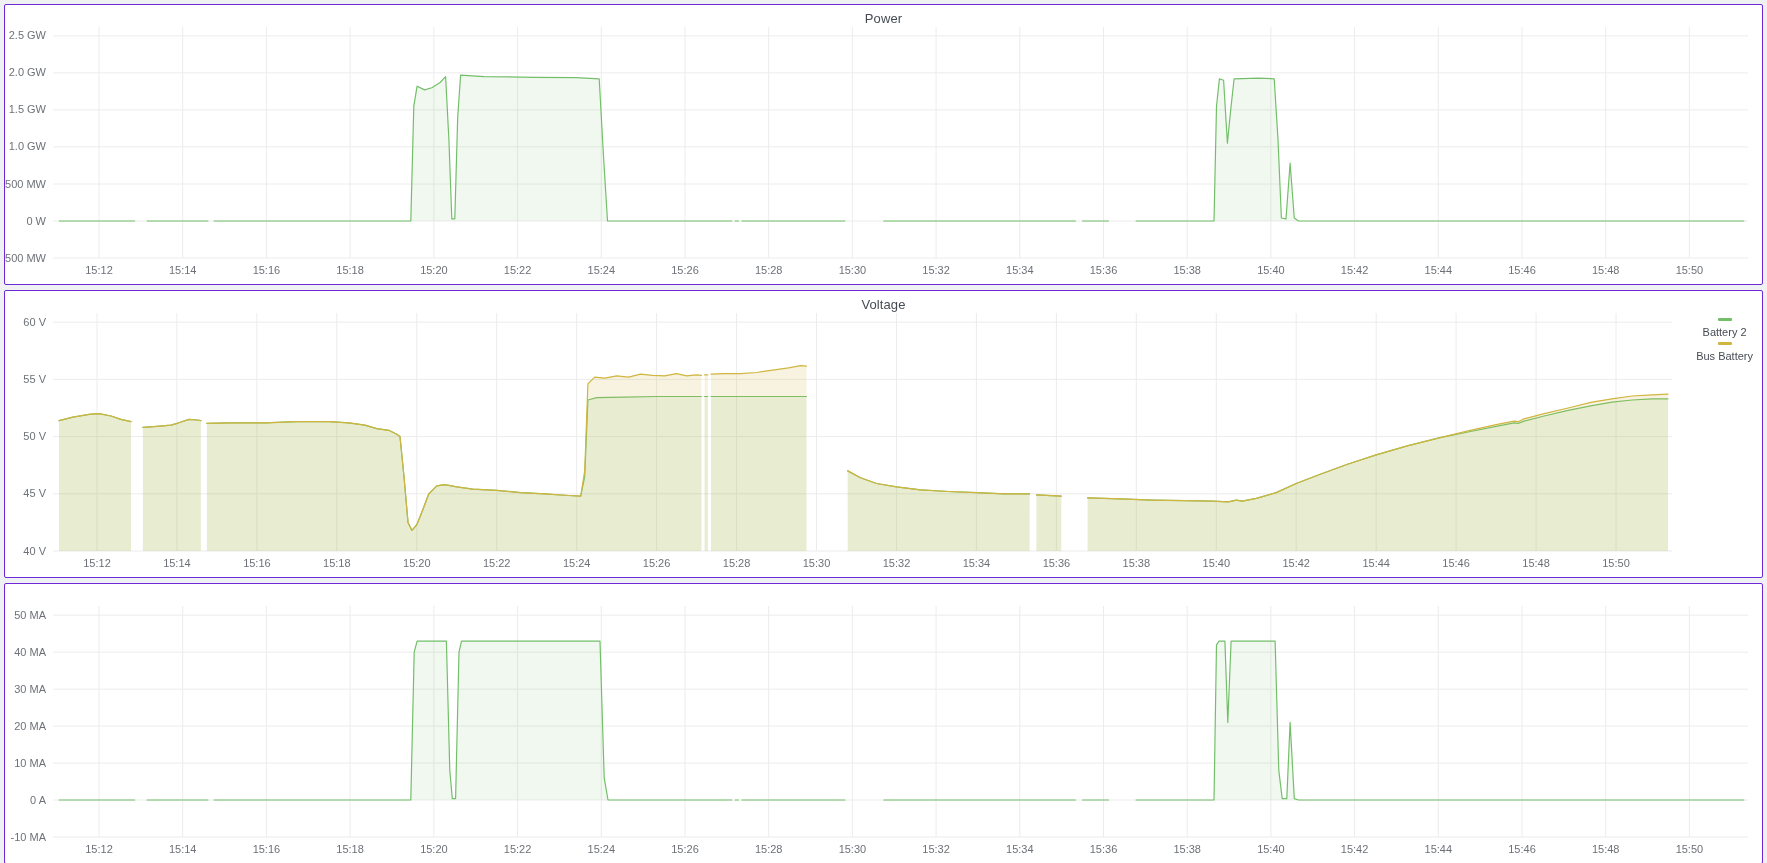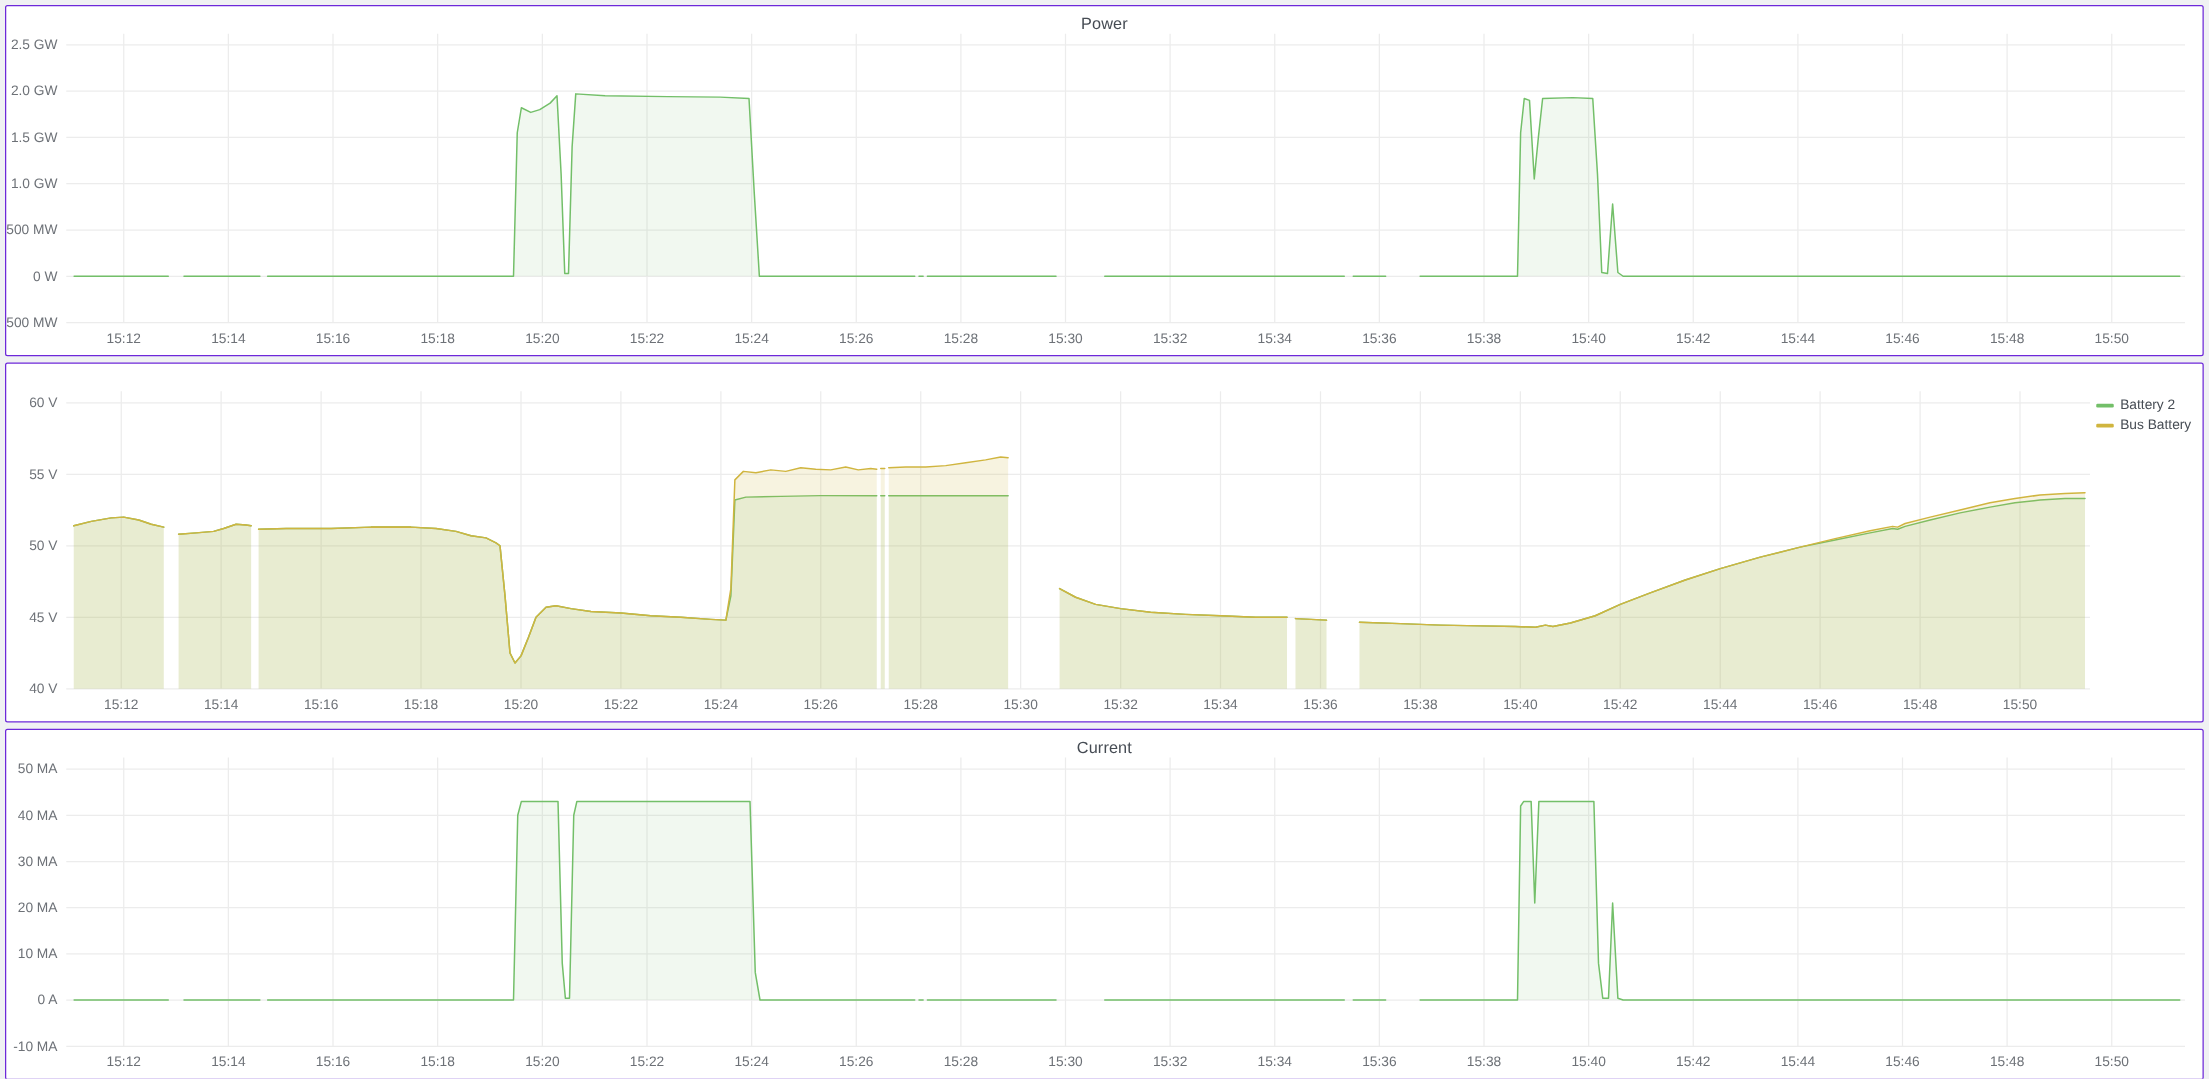--- a/index.html
+++ b/index.html
@@ -5,21 +5,21 @@
   html,body{margin:0;padding:0;background:#f0f1f3;font-family:"Liberation Sans",sans-serif;}
   .board{width:1767px;height:863px;box-sizing:border-box;padding:4px;display:flex;flex-direction:column;gap:5px;background:#f0f1f3;}
   .panel{position:relative;background:#ffffff;border:1px solid #6d28d9;border-radius:2px;flex:none;overflow:hidden;}
   .panel h2{margin:0;position:absolute;top:6px;left:0;right:0;text-align:center;font-size:13px;font-weight:500;color:#464c54;letter-spacing:.1px;}
   #panel-power{height:279px;}
   #panel-voltage{height:286px;}
   #panel-current{height:279px;}
   svg{display:block;}
   svg text{font-family:"Liberation Sans",sans-serif;}
   .legend{position:absolute;top:27px;right:9px;display:flex;flex-direction:column;gap:4px;font-size:11px;color:#464c54;}
-  .legend-item{display:flex;align-items:center;gap:5px;cursor:pointer;white-space:nowrap;}
+  .legend-item{display:flex;align-items:center;gap:5px;cursor:pointer;white-space:nowrap;flex-direction:column;}
   .swatch{display:inline-block;width:14px;height:3px;border-radius:1px;}
 </style>
 </head>
 <body>
 
 <div class="board">
 
   <div class="panel" id="panel-power">
     <h2>Power</h2>
     <svg viewBox="0 0 1757 277" width="1757" height="277">
@@ -90,20 +90,21 @@
         <text x="1265.9" y="269" text-anchor="middle" fill="#6d7177" font-size="11">15:40</text>
         <text x="1349.6" y="269" text-anchor="middle" fill="#6d7177" font-size="11">15:42</text>
         <text x="1433.3" y="269" text-anchor="middle" fill="#6d7177" font-size="11">15:44</text>
         <text x="1517.0" y="269" text-anchor="middle" fill="#6d7177" font-size="11">15:46</text>
         <text x="1600.7" y="269" text-anchor="middle" fill="#6d7177" font-size="11">15:48</text>
         <text x="1684.4" y="269" text-anchor="middle" fill="#6d7177" font-size="11">15:50</text>
       </svg>
   </div>
 
   <div class="panel" id="panel-voltage">
+    <h2>Voltage</h2>
     <svg viewBox="0 0 1757 284" width="1757" height="284">
         <line x1="92.0" x2="92.0" y1="22" y2="260" stroke="#ececec" stroke-width="1"></line>
         <line x1="171.9" x2="171.9" y1="22" y2="260" stroke="#ececec" stroke-width="1"></line>
         <line x1="251.9" x2="251.9" y1="22" y2="260" stroke="#ececec" stroke-width="1"></line>
         <line x1="331.8" x2="331.8" y1="22" y2="260" stroke="#ececec" stroke-width="1"></line>
         <line x1="411.8" x2="411.8" y1="22" y2="260" stroke="#ececec" stroke-width="1"></line>
         <line x1="491.7" x2="491.7" y1="22" y2="260" stroke="#ececec" stroke-width="1"></line>
         <line x1="571.7" x2="571.7" y1="22" y2="260" stroke="#ececec" stroke-width="1"></line>
         <line x1="651.6" x2="651.6" y1="22" y2="260" stroke="#ececec" stroke-width="1"></line>
         <line x1="731.6" x2="731.6" y1="22" y2="260" stroke="#ececec" stroke-width="1"></line>
@@ -187,21 +188,20 @@
         <span>Battery 2</span>
       </div>
       <div class="legend-item">
         <span class="swatch" style="background: rgb(208, 181, 63);"></span>
         <span>Bus Battery</span>
       </div>
     </div>
   </div>
 
   <div class="panel" id="panel-current">
-    <h2>Current</h2>
     <svg viewBox="0 0 1757 277" width="1757" height="277">
         <line x1="94.0" x2="94.0" y1="22" y2="253" stroke="#ececec" stroke-width="1"></line>
         <line x1="177.7" x2="177.7" y1="22" y2="253" stroke="#ececec" stroke-width="1"></line>
         <line x1="261.4" x2="261.4" y1="22" y2="253" stroke="#ececec" stroke-width="1"></line>
         <line x1="345.1" x2="345.1" y1="22" y2="253" stroke="#ececec" stroke-width="1"></line>
         <line x1="428.9" x2="428.9" y1="22" y2="253" stroke="#ececec" stroke-width="1"></line>
         <line x1="512.6" x2="512.6" y1="22" y2="253" stroke="#ececec" stroke-width="1"></line>
         <line x1="596.3" x2="596.3" y1="22" y2="253" stroke="#ececec" stroke-width="1"></line>
         <line x1="680.0" x2="680.0" y1="22" y2="253" stroke="#ececec" stroke-width="1"></line>
         <line x1="763.7" x2="763.7" y1="22" y2="253" stroke="#ececec" stroke-width="1"></line>

